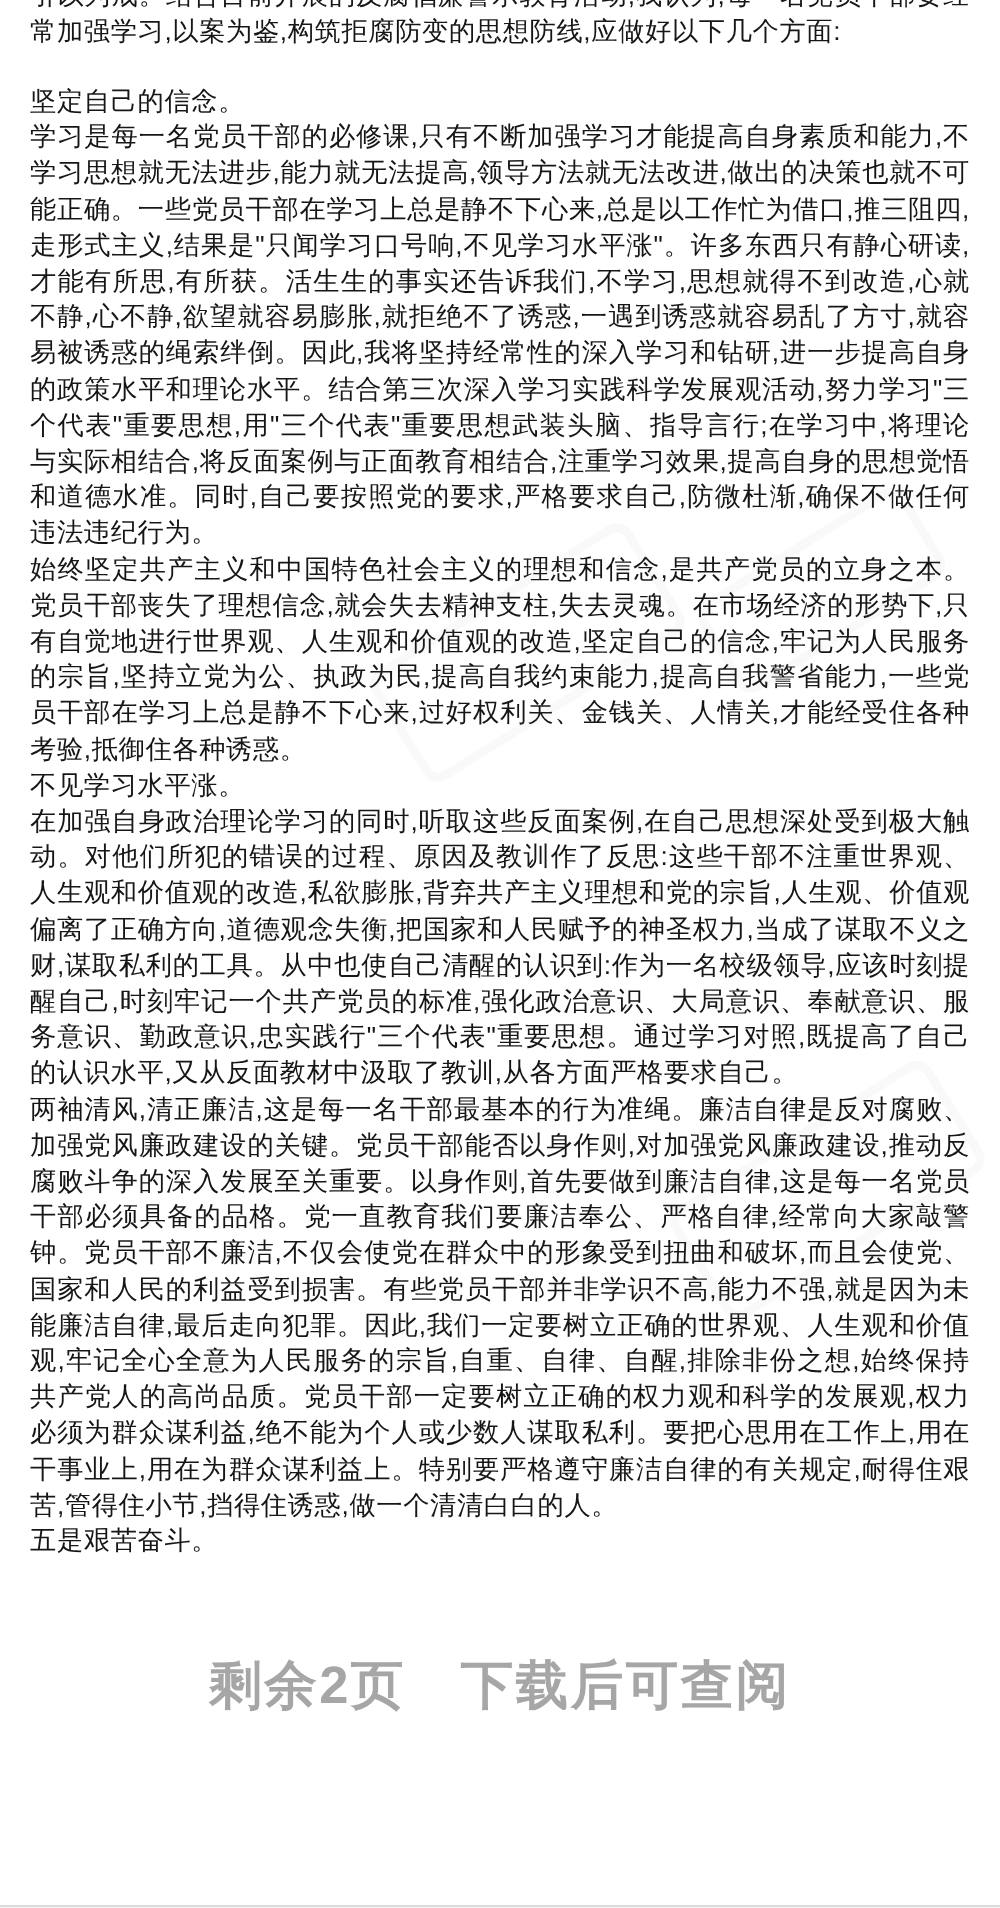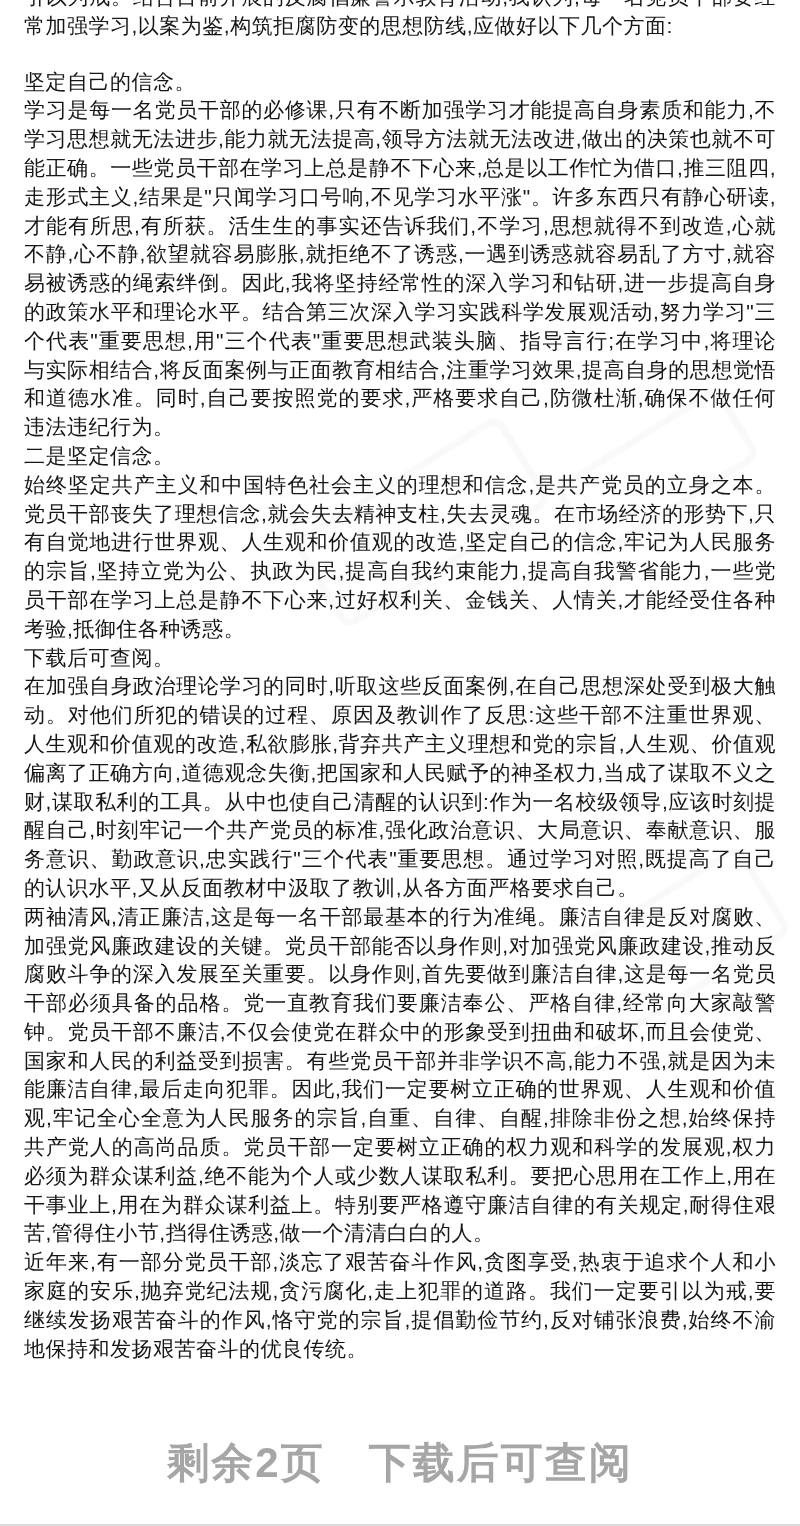--- a/index.html
+++ b/index.html
@@ -58,29 +58,28 @@
 <div class="watermark wm1"></div>
 <div class="watermark wm2"></div>
 <div class="watermark wm3"></div>
 
 <div class="doc" style="color: rgb(22, 22, 22);">
   <p class="intro">引以为戒。结合目前开展的反腐倡廉警示教育活动,我认为,每一名党员干部要经常加强学习,以案为鉴,构筑拒腐防变的思想防线,应做好以下几个方面:</p>
 
   <p>坚定自己的信念。</p>
   <p>学习是每一名党员干部的必修课,只有不断加强学习才能提高自身素质和能力,不学习思想就无法进步,能力就无法提高,领导方法就无法改进,做出的决策也就不可能正确。一些党员干部在学习上总是静不下心来,总是以工作忙为借口,推三阻四,走形式主义,结果是"只闻学习口号响,不见学习水平涨"。许多东西只有静心研读,才能有所思,有所获。活生生的事实还告诉我们,不学习,思想就得不到改造,心就不静,心不静,欲望就容易膨胀,就拒绝不了诱惑,一遇到诱惑就容易乱了方寸,就容易被诱惑的绳索绊倒。因此,我将坚持经常性的深入学习和钻研,进一步提高自身的政策水平和理论水平。结合第三次深入学习实践科学发展观活动,努力学习"三个代表"重要思想,用"三个代表"重要思想武装头脑、指导言行;在学习中,将理论与实际相结合,将反面案例与正面教育相结合,注重学习效果,提高自身的思想觉悟和道德水准。同时,自己要按照党的要求,严格要求自己,防微杜渐,确保不做任何违法违纪行为。</p>
 
-  <p>二是坚定信念。</p>
   <p>始终坚定共产主义和中国特色社会主义的理想和信念,是共产党员的立身之本。党员干部丧失了理想信念,就会失去精神支柱,失去灵魂。在市场经济的形势下,只有自觉地进行世界观、人生观和价值观的改造,坚定自己的信念,牢记为人民服务的宗旨,坚持立党为公、执政为民,提高自我约束能力,提高自我警省能力,一些党员干部在学习上总是静不下心来,过好权利关、金钱关、人情关,才能经受住各种考验,抵御住各种诱惑。</p>
 
-  <p>下载后可查阅。</p>
+  <p>不见学习水平涨。</p>
   <p>在加强自身政治理论学习的同时,听取这些反面案例,在自己思想深处受到极大触动。对他们所犯的错误的过程、原因及教训作了反思:这些干部不注重世界观、人生观和价值观的改造,私欲膨胀,背弃共产主义理想和党的宗旨,人生观、价值观偏离了正确方向,道德观念失衡,把国家和人民赋予的神圣权力,当成了谋取不义之财,谋取私利的工具。从中也使自己清醒的认识到:作为一名校级领导,应该时刻提醒自己,时刻牢记一个共产党员的标准,强化政治意识、大局意识、奉献意识、服务意识、勤政意识,忠实践行"三个代表"重要思想。通过学习对照,既提高了自己的认识水平,又从反面教材中汲取了教训,从各方面严格要求自己。</p>
 
   <p>两袖清风,清正廉洁,这是每一名干部最基本的行为准绳。廉洁自律是反对腐败、加强党风廉政建设的关键。党员干部能否以身作则,对加强党风廉政建设,推动反腐败斗争的深入发展至关重要。以身作则,首先要做到廉洁自律,这是每一名党员干部必须具备的品格。党一直教育我们要廉洁奉公、严格自律,经常向大家敲警钟。党员干部不廉洁,不仅会使党在群众中的形象受到扭曲和破坏,而且会使党、国家和人民的利益受到损害。有些党员干部并非学识不高,能力不强,就是因为未能廉洁自律,最后走向犯罪。因此,我们一定要树立正确的世界观、人生观和价值观,牢记全心全意为人民服务的宗旨,自重、自律、自醒,排除非份之想,始终保持共产党人的高尚品质。党员干部一定要树立正确的权力观和科学的发展观,权力必须为群众谋利益,绝不能为个人或少数人谋取私利。要把心思用在工作上,用在干事业上,用在为群众谋利益上。特别要严格遵守廉洁自律的有关规定,耐得住艰苦,管得住小节,挡得住诱惑,做一个清清白白的人。</p>
 
-  <p>近年来,有一部分党员干部,淡忘了艰苦奋斗作风,贪图享受,热衷于追求个人和小家庭的安乐,抛弃党纪法规,贪污腐化,走上犯罪的道路。我们一定要引以为戒,要继续发扬艰苦奋斗的作风,恪守党的宗旨,提倡勤俭节约,反对铺张浪费,始终不渝地保持和发扬艰苦奋斗的优良传统。</p>
+  <p>五是艰苦奋斗。</p>
 </div>
 
 <div class="footer" style="color: rgb(166, 166, 166);">
   <span>剩余2页</span>
   <span>下载后可查阅</span>
 </div>
 
 <div class="bottom-divider"></div>
 
 </body></html>

